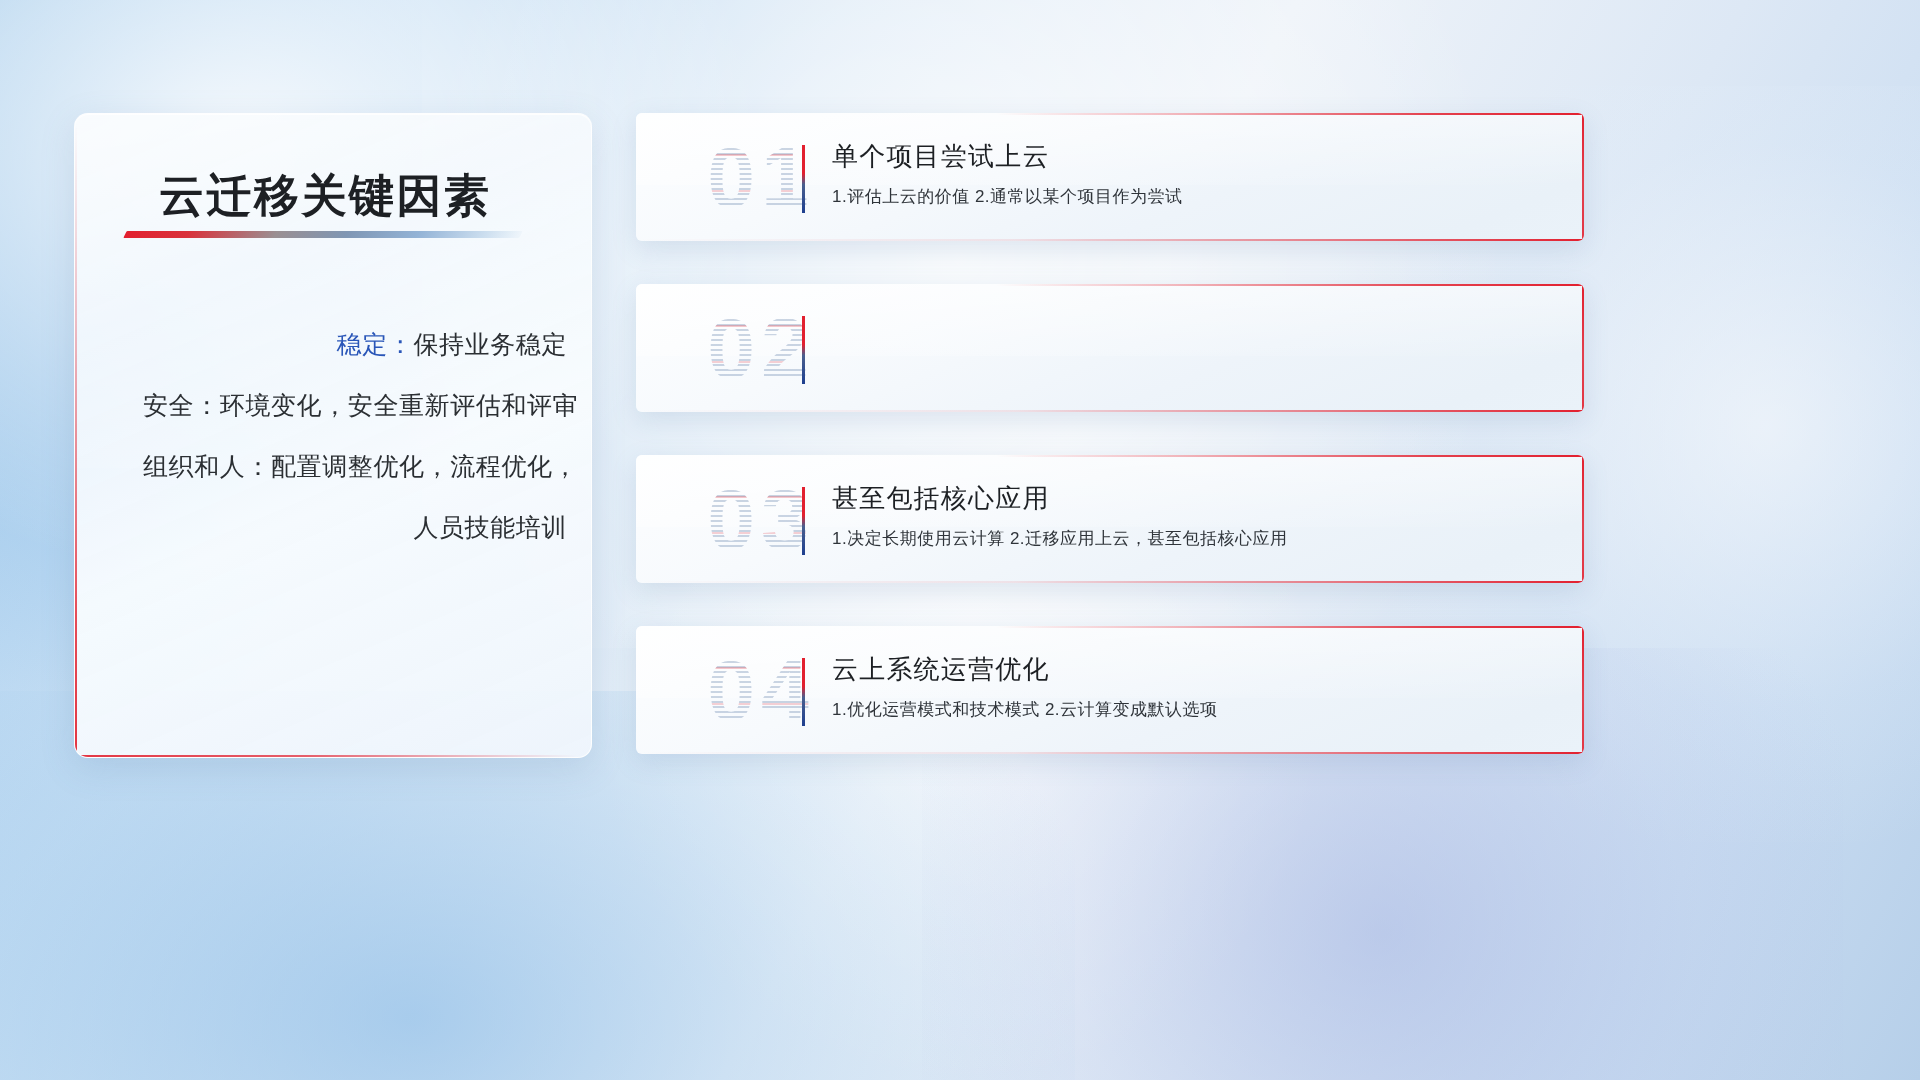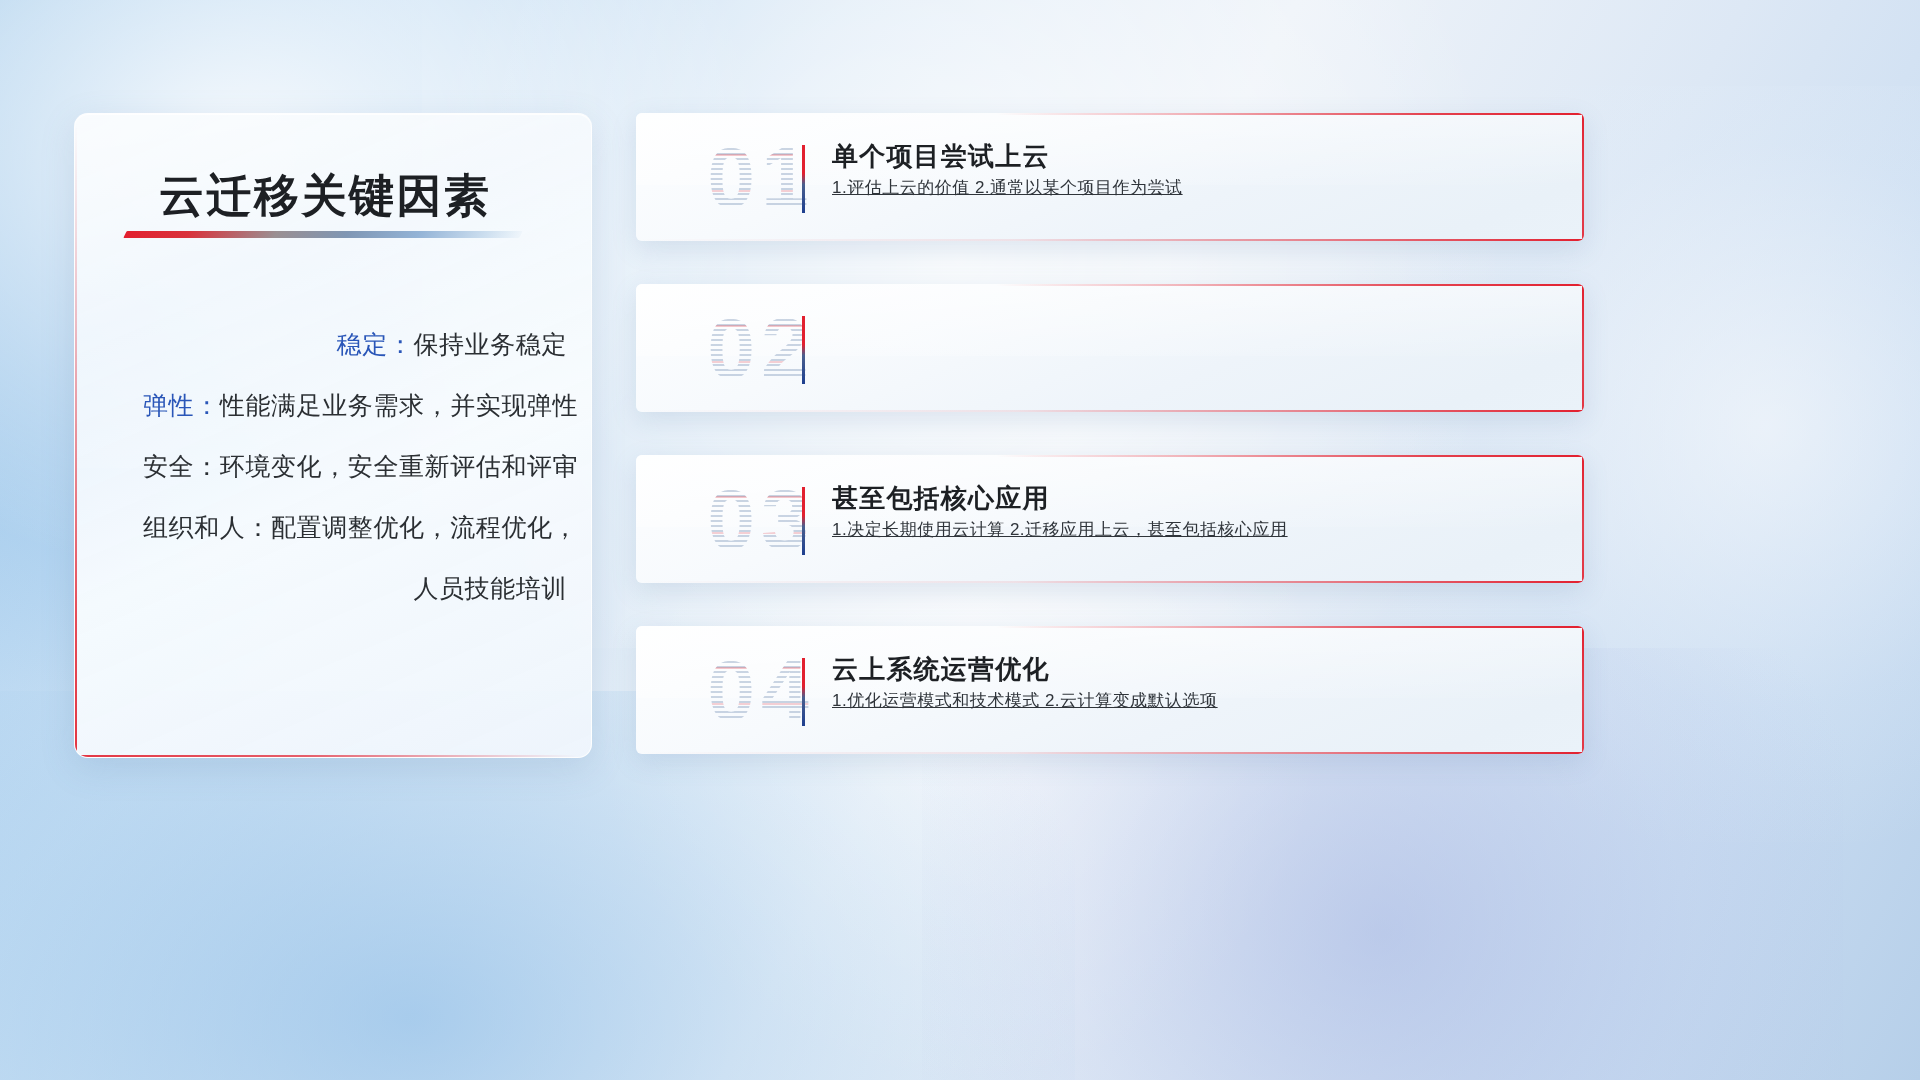--- a/index.html
+++ b/index.html
@@ -158,26 +158,27 @@
     -webkit-background-clip:text; background-clip:text;
     color:transparent; -webkit-text-fill-color:transparent;
   }
 
   .card-bar {
     position:absolute; left:166px; top:32px; width:3px; height:68px;
     background:linear-gradient(180deg, #e2202f 0%, #e2202f 42%, #4a5f8e 58%, #1e3f8f 100%);
   }
   .card-body { position:absolute; left:196px; top:24px; right:24px; }
   .card-title {
-    font-size:26px; font-weight:700; color:#1d2024;
+    font-size:26px; font-weight:400; color:#1d2024;
     letter-spacing:1.2px; line-height:38px; white-space:nowrap;
   }
   .card-desc {
+    margin-top:9px;
     font-size:17px; color:#2f343a; letter-spacing:.5px;
-    line-height:26px; white-space:nowrap;text-decoration:underline;
+    line-height:26px; white-space:nowrap;
   }
 </style>
 </head>
 <body>
 
 <div id="bg">
   <div class="bg-base"></div>
   <div class="bg-blue-left"></div>
   <div class="bg-glow-1"></div>
   <div class="bg-glow-2"></div>
@@ -195,23 +196,20 @@
     <div class="lp-edge-red-bottom"></div>
 
     <div class="panel-title">云迁移关键因素</div>
     <div class="title-rule"></div>
 
     <div class="panel-list">
       <div class="list-line">
         <span class="key">稳定：</span><span class="val">保持业务稳定</span>
       </div>
       <div class="list-line">
-        <span class="key">弹性：</span><span class="val">性能满足业务需求，并实现弹性</span>
-      </div>
-      <div class="list-line">
         <span class="key-dark">安全：</span><span class="val">环境变化，安全重新评估和评审</span>
       </div>
       <div class="list-line">
         <span class="key-dark">组织和人：</span><span class="val">配置调整优化，流程优化，</span>
       </div>
       <div class="list-line">
         <span class="key-dark"></span><span class="val">人员技能培训</span>
       </div>
     </div>
   </div>

